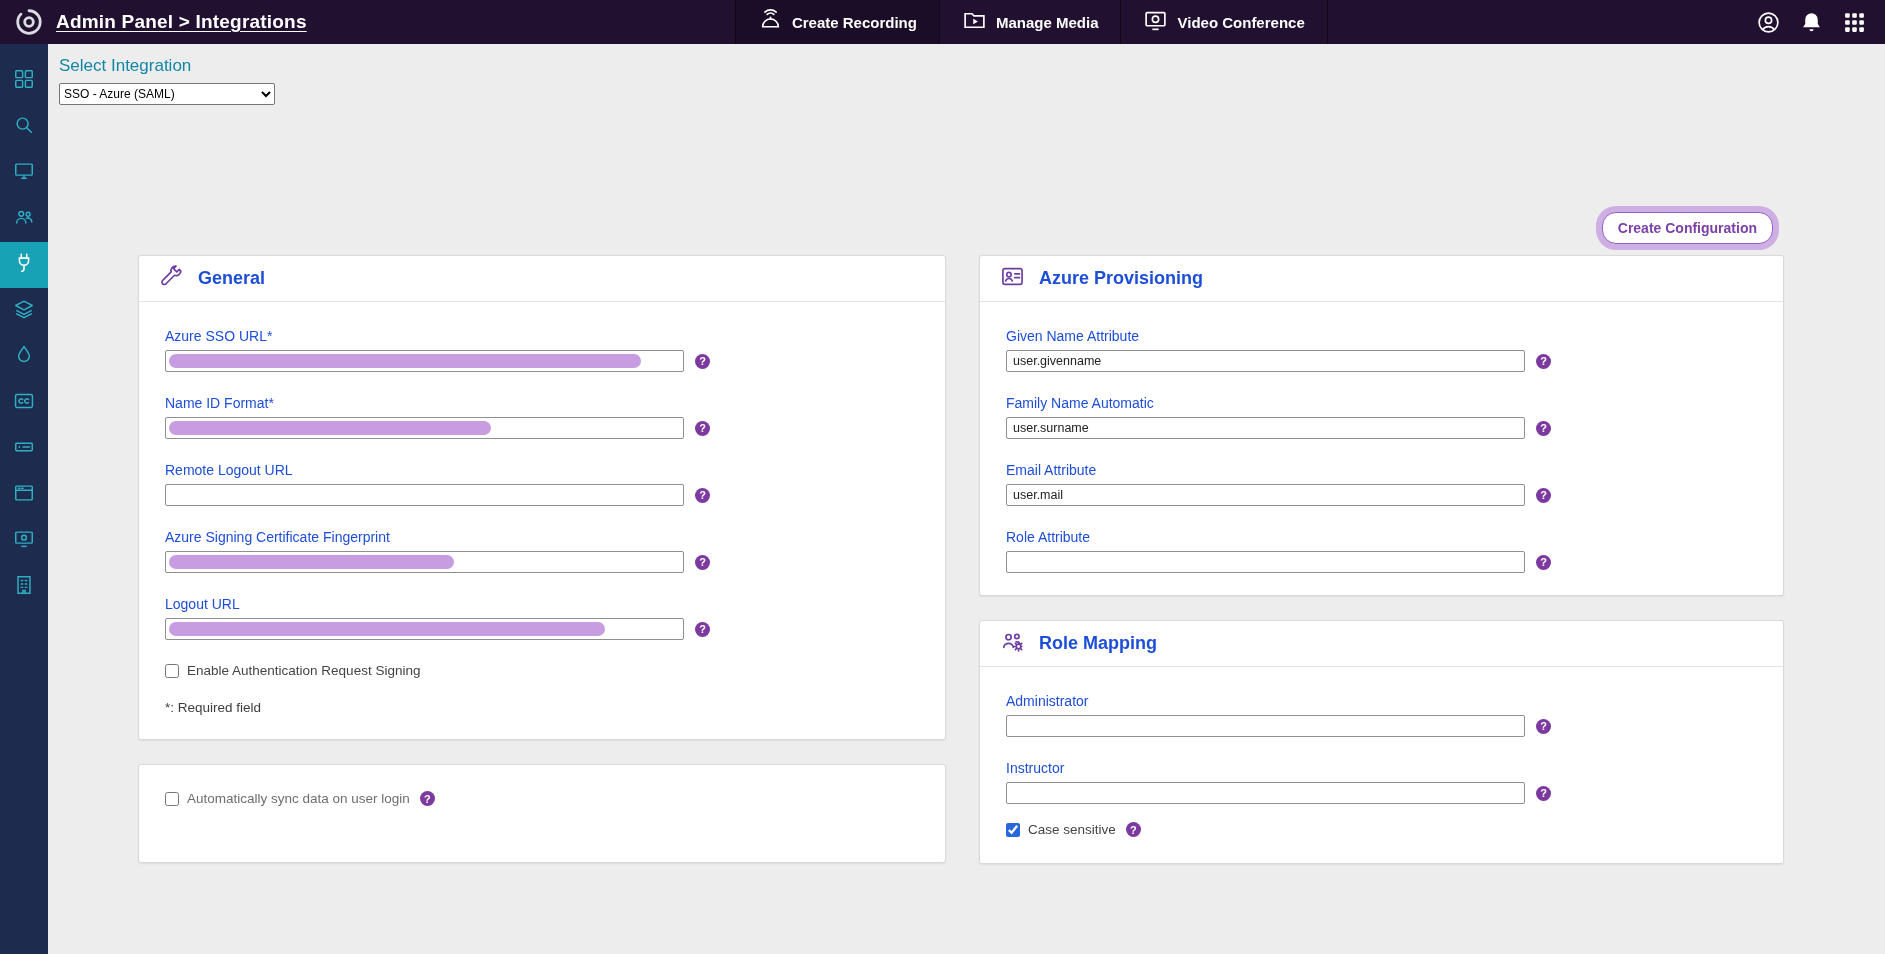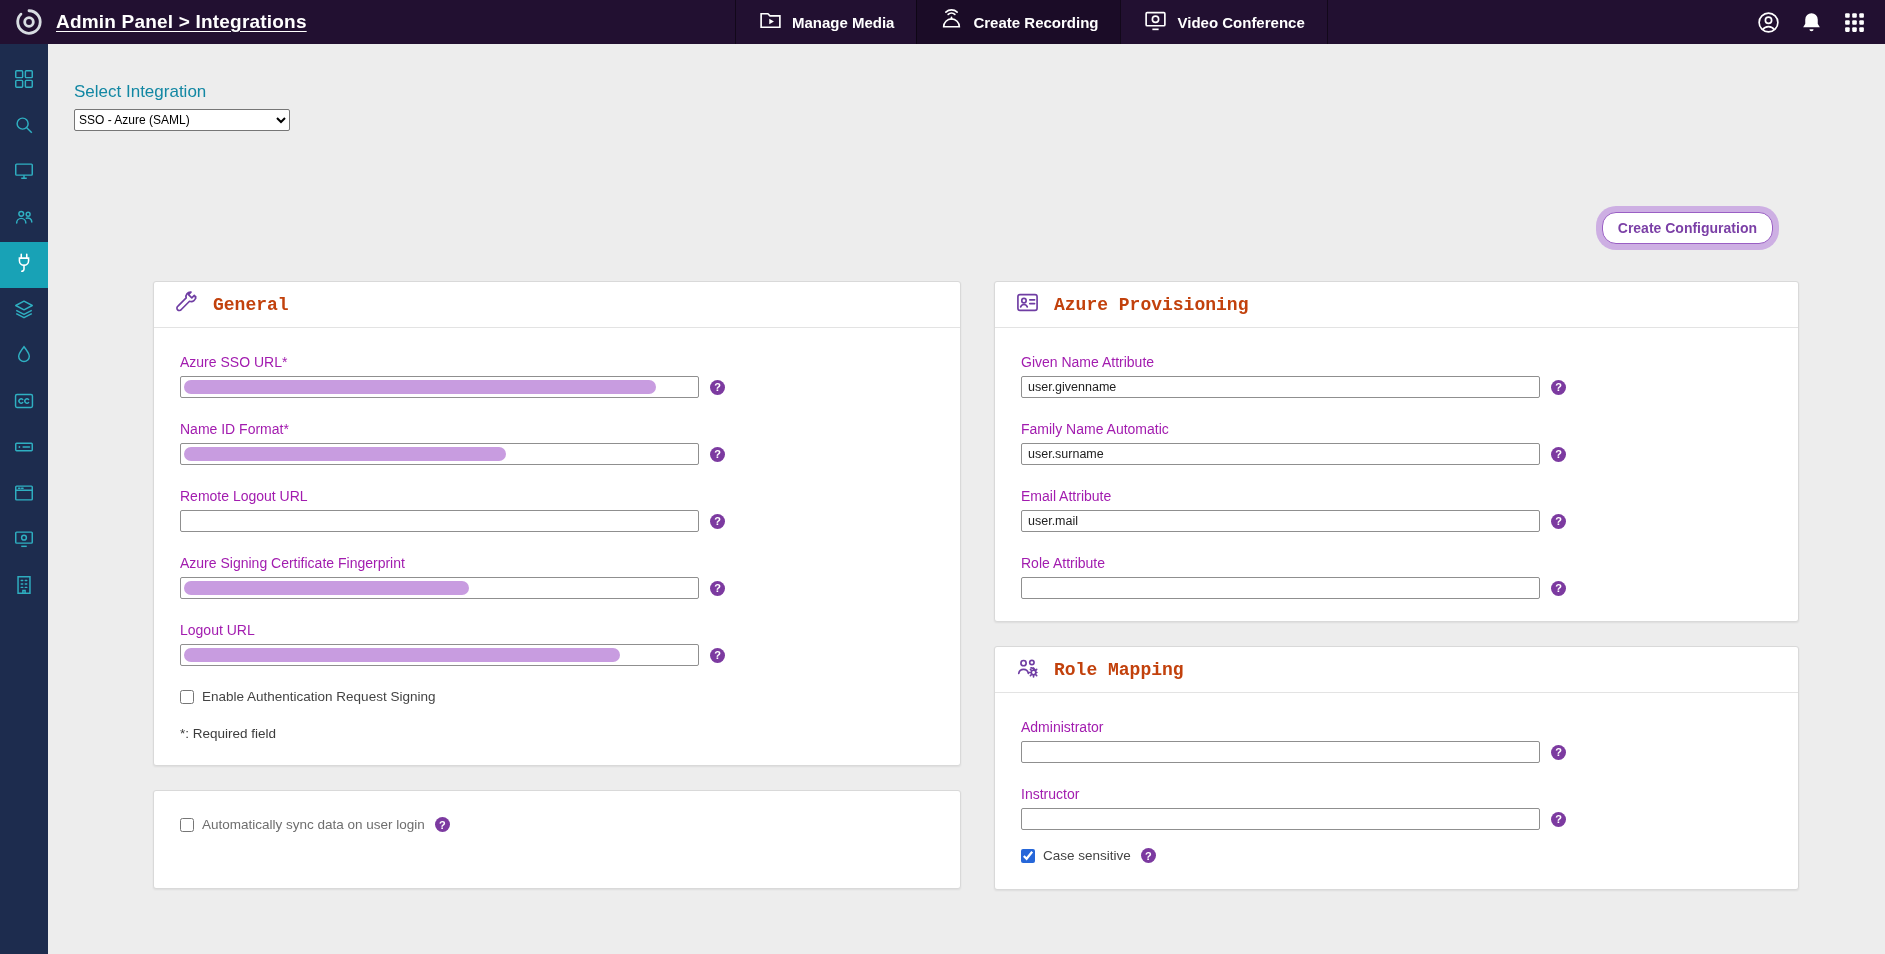--- a/index.html
+++ b/index.html
@@ -20,39 +20,39 @@
   .tb-right .tbicon { cursor:pointer; display:flex; }
   .tb-right svg { width:25px; height:25px; }
 
   
   .sidebar { position:absolute; left:0; top:44px; bottom:0; width:48px; background:#1d2c4e; display:flex; flex-direction:column; padding-top:14px; z-index:4; }
   .side-item { width:48px; height:46px; display:flex; align-items:center; justify-content:center; cursor:pointer; }
   .side-item svg { width:22px; height:22px; }
   .side-item.active { background:#18a2b6; }
 
   
-  .content { margin-left:48px; position:relative; height:910px; padding:38px 0 0 26px; }
+  .content { margin-left:33px; position:relative; height:910px; padding:12px 0 0 26px; }
   .select-label { color:#1287a3; font-size:17px; margin-bottom:7px; }
   .integration-select { width:216px; height:22px; font-size:12px; font-family:"Liberation Sans", sans-serif; border:1px solid #767676; background:#fff; border-radius:2px; }
 
   .create-btn { position:absolute; top:168px; right:112px; background:#fff; color:#7b3fa6; font-family:"Liberation Sans", sans-serif; font-size:14px; font-weight:700; border:1.5px solid #9a5fc4; border-radius:14px; padding:7px 15px; cursor:pointer; box-shadow:0 0 0 6px #cdafe3; }
 
   .cards { display:flex; gap:33px; margin-top:150px; margin-left:79px; }
   .col { display:flex; flex-direction:column; }
   .col-left { width:808px; }
   .col-right { width:805px; }
   .card { background:#fff; border:1px solid #d9d9d9; border-radius:3px; box-shadow:0 1px 2px rgba(0,0,0,.07); }
   .card + .card { margin-top:24px; }
   .card-header { display:flex; align-items:center; gap:14px; padding:8px 20px; border-bottom:1px solid #e3e3e3; min-height:40px; }
   .card-header svg { width:25px; height:25px; }
-  .card-title { font-size:18px; font-weight:600; color:#c2410c;font-family:Liberation Mono, monospace; }
+  .card-title { font-size:18px; font-weight:600; color:#1d4ed8; }
   .card-body { padding:26px 26px 24px 26px; }
 
   .field { margin-bottom:23px; }
-  .f-label { display:block; font-size:14px; color:#a21caf; margin-bottom:6px; }
+  .f-label { display:block; font-size:14px; color:#1d4ed8; margin-bottom:6px; }
   .f-row { display:flex; align-items:center; gap:11px; }
   .input-wrap { position:relative; display:inline-block; }
   .txt { width:519px; height:22px; border:1px solid #8f8f8f; border-radius:2px; font-size:12.5px; font-family:"Liberation Sans", sans-serif; color:#222; padding:0 6px; background:#fff; }
   .redact { position:absolute; left:4px; top:4px; height:14px; background:#c89ce0; border-radius:7px; pointer-events:none; }
   .help { width:15px; height:15px; border-radius:50%; background:#7c3aa0; color:#fff; font-size:11px; font-weight:700; display:inline-flex; align-items:center; justify-content:center; cursor:pointer; flex:0 0 auto; }
 
   .chk-row { display:flex; align-items:center; gap:8px; font-size:13.5px; color:#444; cursor:pointer; }
   .chk-row input { width:14px; height:14px; cursor:pointer; }
   .chk-row .help { margin-left:2px; }
   .chk-muted { color:#6e6e6e; }
@@ -68,39 +68,39 @@
     <span class="logo">
       <svg viewBox="0 0 32 32">
           <path d="M16 4a12 12 0 1 1-8.6 3.6" stroke="#d8dde2" stroke-width="3" fill="none" stroke-linecap="round"></path>
           <circle cx="16" cy="16" r="4.6" stroke="#d8dde2" stroke-width="3" fill="none"></circle>
         </svg>
     </span>
     <span class="tb-title">Admin Panel &gt; Integrations</span>
   </div>
 
   <nav class="tb-nav">
-    <div class="tb-item">
-      <span>
-        <svg viewBox="0 0 24 24" fill="none" stroke="#fff" stroke-width="1.6">
-            <path d="M3 5.5h6.5l2 2H21v11H3z"></path>
-            <path d="M10.8 10.4v5.2l4.5-2.6z" fill="#fff" stroke="none"></path>
-          </svg>
-      </span>
-      <span>Manage Media</span>
-    </div>
     <div class="tb-item dark">
       <span>
         <svg viewBox="0 0 24 24" fill="none" stroke="#fff" stroke-width="1.6" stroke-linecap="round">
             <path d="M4.5 18a7.5 7.5 0 0 1 15 0z"></path>
             <path d="M12 10.5V9"></path>
             <path d="M8.8 6.2a4.6 4.6 0 0 1 6.4 0"></path>
             <path d="M6.6 3.9a7.8 7.8 0 0 1 10.8 0"></path>
           </svg>
       </span>
       <span>Create Recording</span>
+    </div>
+    <div class="tb-item">
+      <span>
+        <svg viewBox="0 0 24 24" fill="none" stroke="#fff" stroke-width="1.6">
+            <path d="M3 5.5h6.5l2 2H21v11H3z"></path>
+            <path d="M10.8 10.4v5.2l4.5-2.6z" fill="#fff" stroke="none"></path>
+          </svg>
+      </span>
+      <span>Manage Media</span>
     </div>
     <div class="tb-item">
       <span>
         <svg viewBox="0 0 24 24" fill="none" stroke="#fff" stroke-width="1.6">
             <rect x="3" y="4.5" width="18" height="12.5" rx="1"></rect>
             <circle cx="12" cy="10.8" r="3"></circle>
             <path d="M9 20.5h6"></path>
           </svg>
       </span>
       <span>Video Conference</span>

